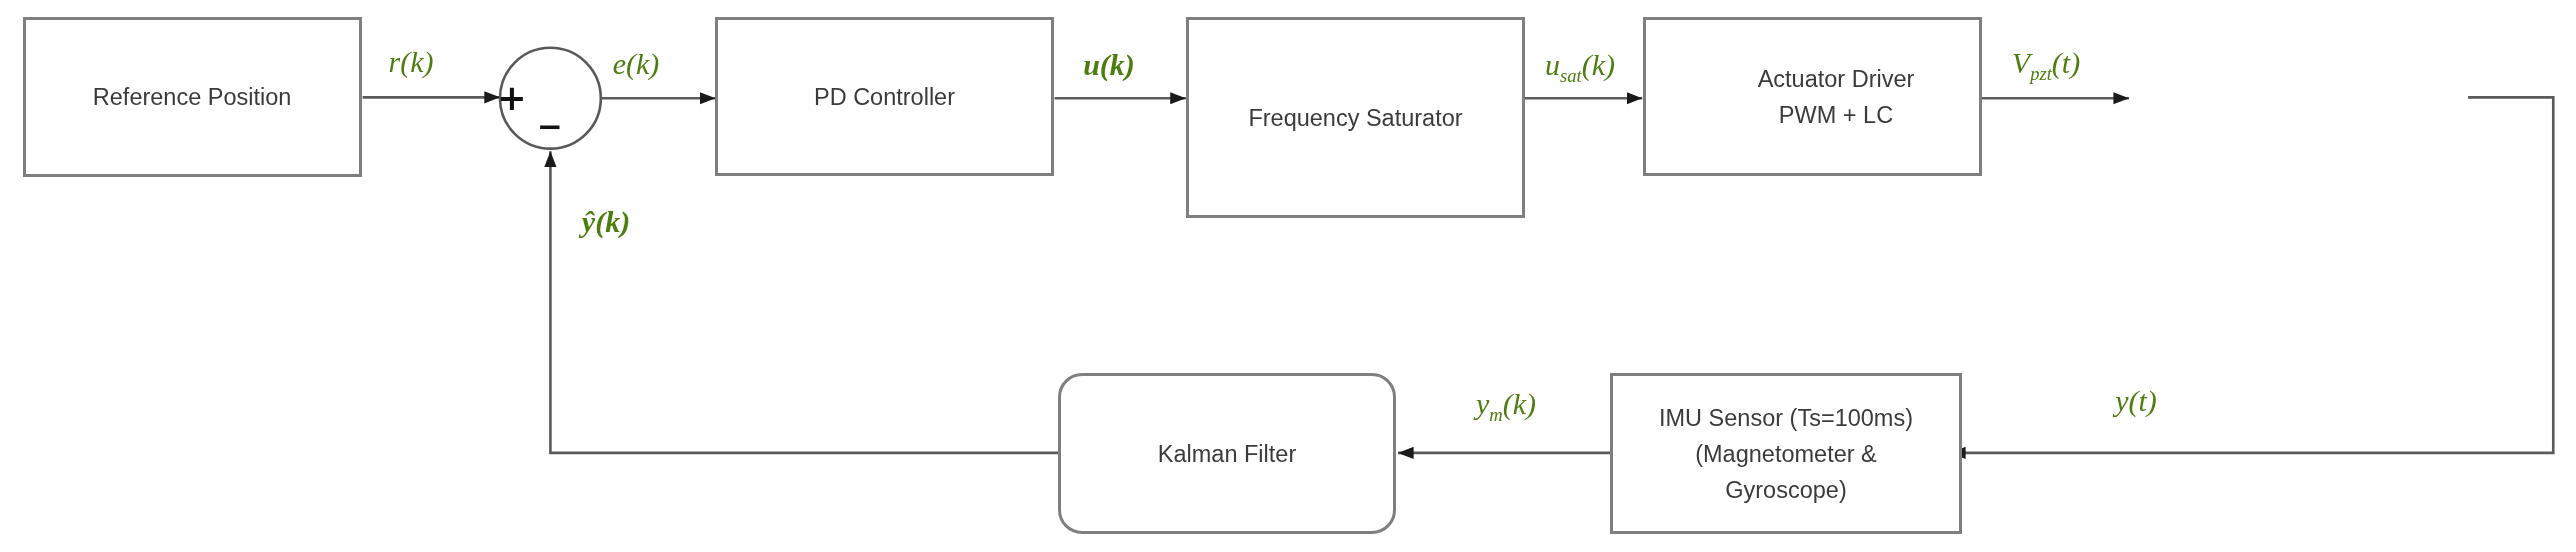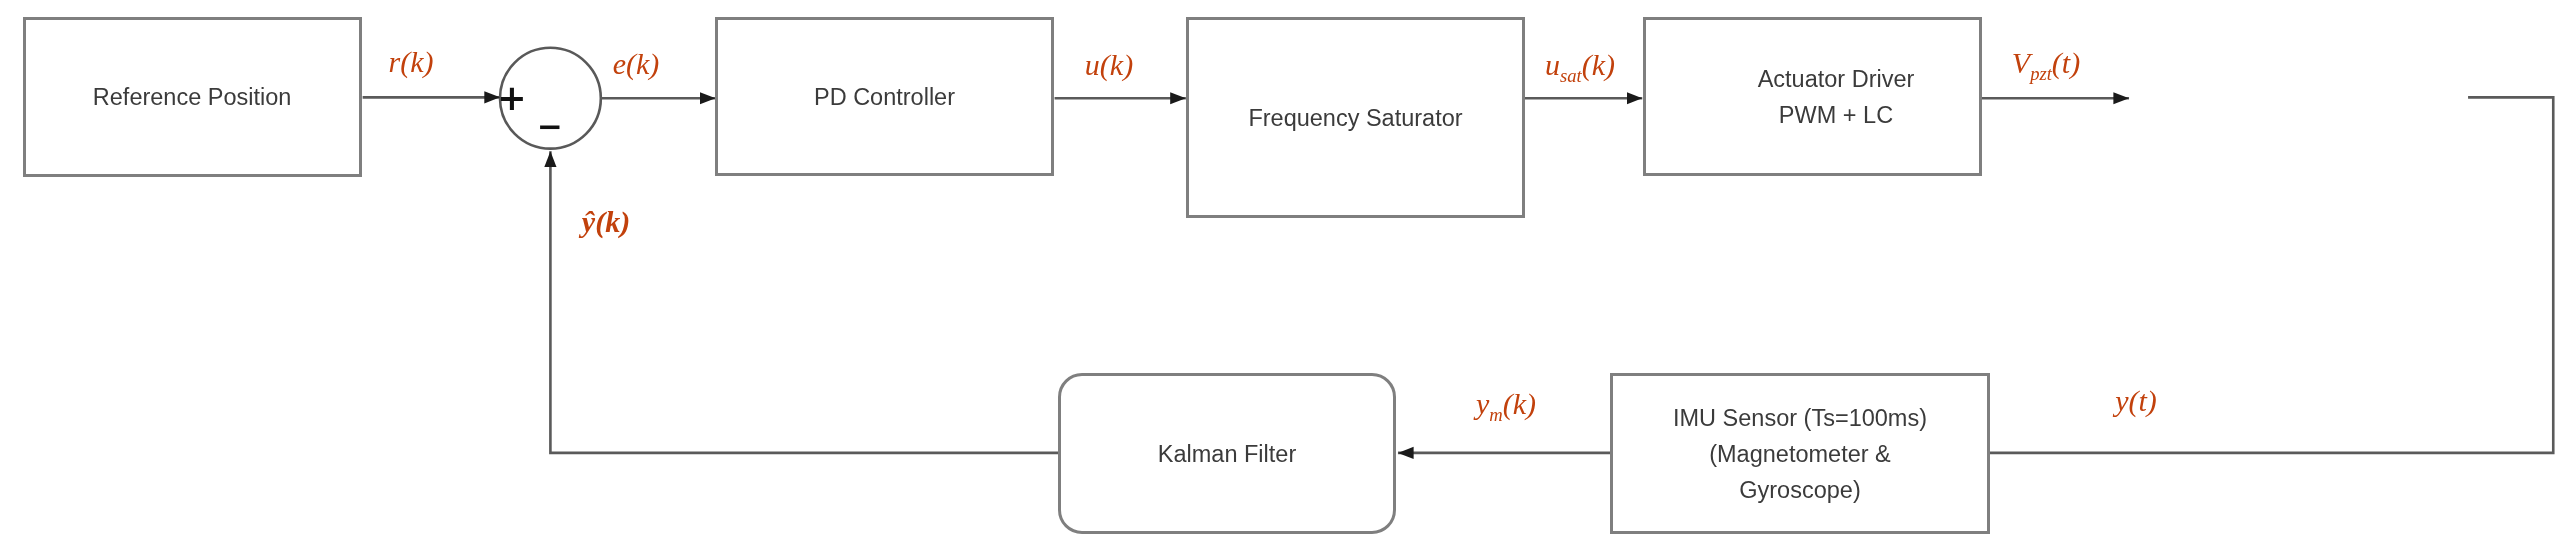--- a/index.html
+++ b/index.html
@@ -21,37 +21,37 @@
     color:#3b3b3b;
     font-size:23.5px;
     line-height:36px;
   }
   .block-reference{left:22.6px;top:17.4px;width:339px;height:160px;}
   .block-pd{left:715px;top:17.4px;width:339px;height:159px;}
   .block-freq{left:1186px;top:17.4px;width:339px;height:201px;}
   .block-actuator{left:1643px;top:17.4px;width:339px;height:159px;padding-left:47px;}
   .block-robot{left:2130px;top:16.5px;width:339px;height:160px;}
   .block-kalman{left:1058px;top:373px;width:338px;height:161px;border-radius:24px;}
-  .block-imu{left:1610px;top:373px;width:380px;height:161px;}
+  .block-imu{left:1610px;top:373px;width:352px;height:161px;}
   .sig{
     position:absolute;
     transform:translate(-50%,-50%);
     font-family:"Liberation Serif","DejaVu Serif",serif;
     font-style:italic;
     font-size:30px;
-    color:#c2410c;
+    color:#4d7c0f;
     white-space:nowrap;
   }
   .sig sub{
     font-size:0.62em;
     line-height:0;
   }
   .sig-r{left:411px;top:62px;}
   .sig-e{left:636px;top:64px;}
-  .sig-u{left:1109px;top:65px;}
+  .sig-u{left:1109px;top:65px;font-weight:bold;}
   .sig-usat{left:1580px;top:65px;}
   .sig-vpzt{left:2046px;top:63px;}
   .sig-yhat{left:606px;top:222px;font-weight:bold;}
   .sig-ym{left:1506px;top:404px;}
   .sig-y{left:2136px;top:401px;text-align:right;}
   .op{
     position:absolute;
     transform:translate(-50%,-50%);
     font-family:"DejaVu Sans", sans-serif;
     color:#111111;

